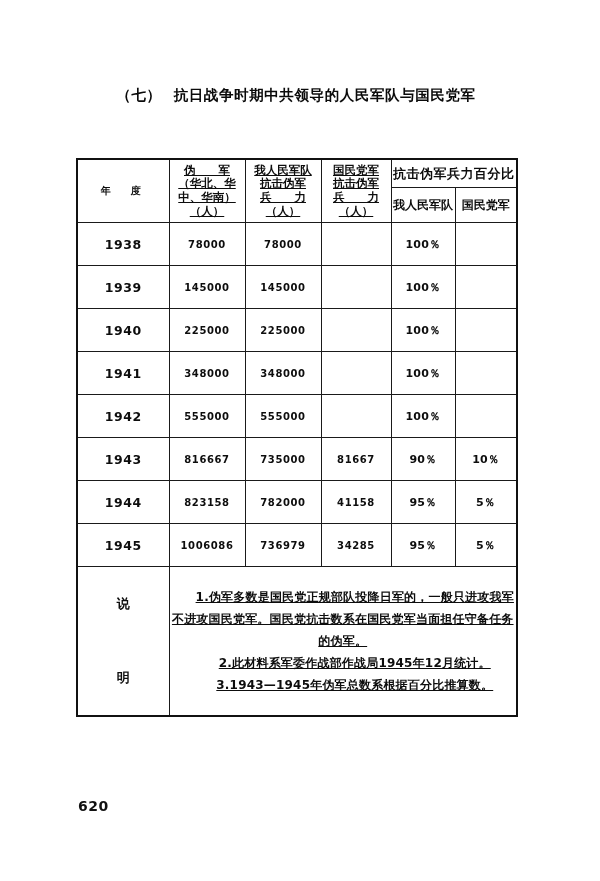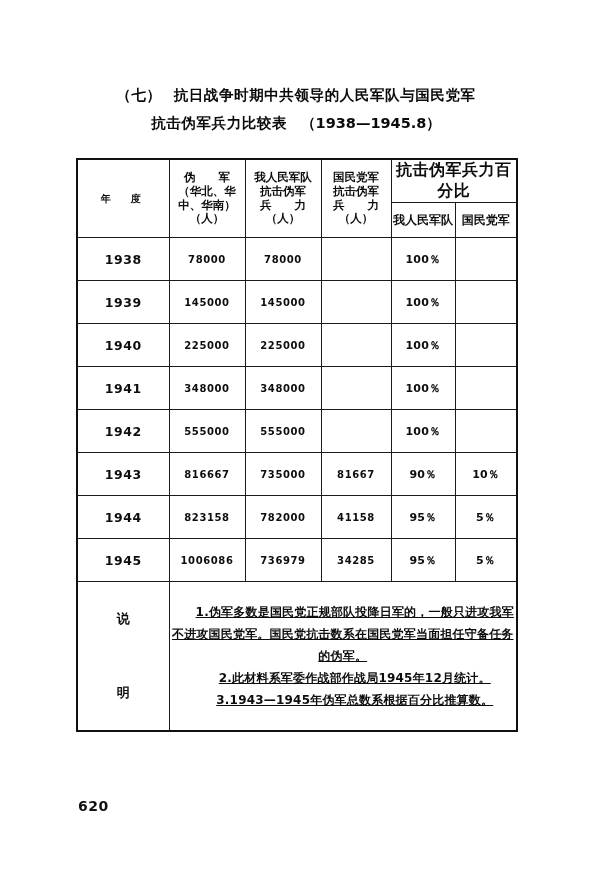--- a/index.html
+++ b/index.html
@@ -87,26 +87,27 @@
   }
   .hdr-stack {
     font-size: 11.5px;
     line-height: 1.18;
     padding: 3px 1px;
     letter-spacing: 0px;
   }
   .hdr-stack .l {
     display: block;
     white-space: nowrap;
+    text-decoration: underline;
   }
   .spread {
     letter-spacing: 0;
   }
   .hdr-pct-top {
-    font-size: 16px;
+    font-size: 13px;
     letter-spacing: 0.5px;
     height: 27px;
   }
   .hdr-pct-sub {
     font-size: 12px;
     letter-spacing: 0px;
     height: 34px;
   }
 
   td.year-cell {
@@ -165,23 +166,20 @@
   }
 </style>
 </head>
 <body>
 
 <div class="page">
 
   <div class="title-block">
     <div class="title-line title-line-1">
       <span class="title-index">（七）</span><span>抗日战争时期中共领导的人民军队与国民党军</span>
-    </div>
-    <div class="title-line title-line-2">
-      <span>抗击伪军兵力比较表</span><span class="title-daterange">（1938—1945.8）</span>
     </div>
   </div>
 
   <div class="tbl-wrap">
     <table class="main">
       <colgroup>
         <col style="width:92px">
         <col style="width:76px">
         <col style="width:76px">
         <col style="width:70px">

